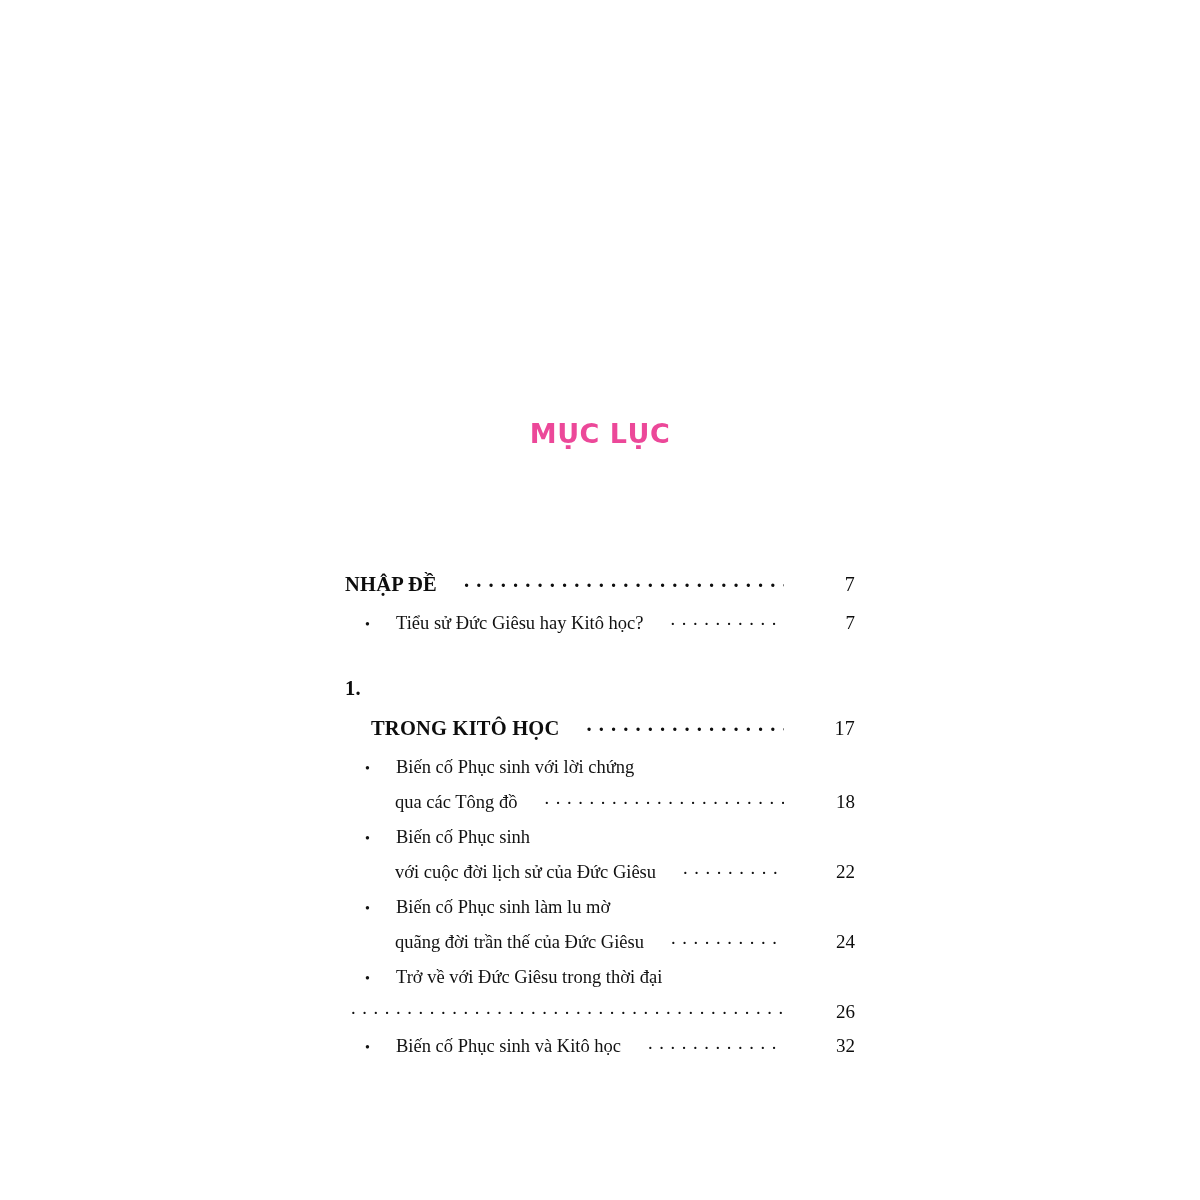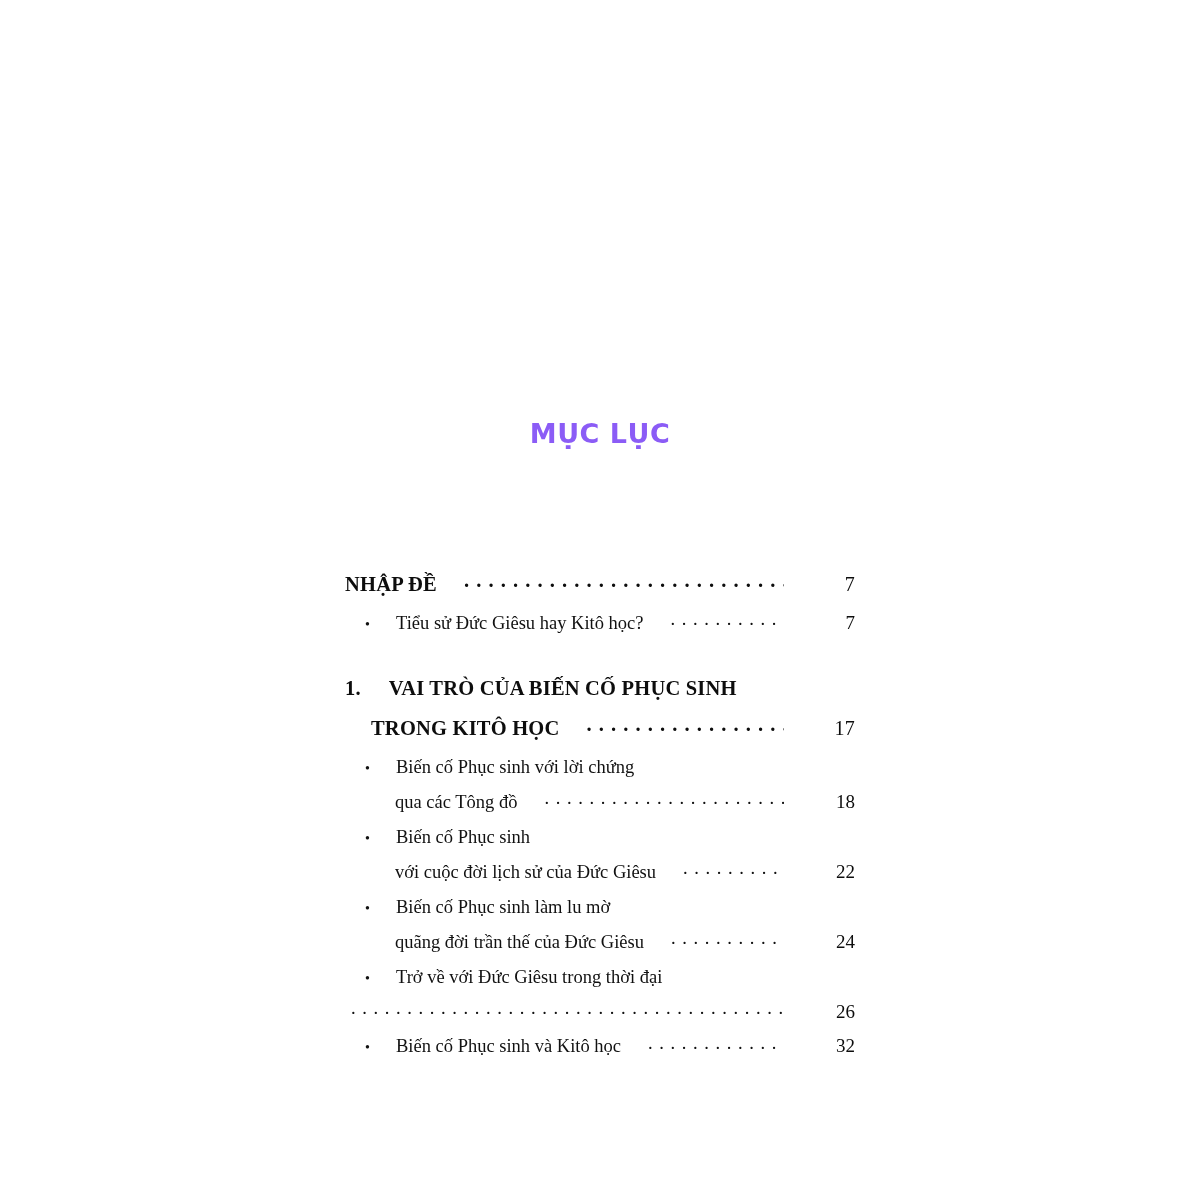--- a/index.html
+++ b/index.html
@@ -26,21 +26,21 @@
   .toc-title {
     position: absolute;
     top: 418px;
     left: 0;
     width: 1200px;
     text-align: center;
     font-family: "DejaVu Sans", sans-serif;
     font-weight: bold;
     font-size: 27px;
     letter-spacing: 0.5px;
-    color: #8b5cf6;
+    color: #ec4899;
   }
 
   .toc-body {
     position: absolute;
     top: 570px;
     left: 345px;
     width: 510px;
   }
 
   
@@ -167,21 +167,20 @@
         <span class="bullet">•</span>
         <span class="entry-text">Tiểu sử Đức Giêsu hay Kitô học?</span>
         <span class="leader"></span>
         <span class="pagenum">7</span>
       </div>
     </div>
 
     <div class="chapter gap">
       <div class="line noleader">
         <span class="chapter-num">1.</span>
-        <span class="chapter-text">VAI TRÒ CỦA BIẾN CỐ PHỤC SINH</span>
         <span class="leader"></span>
         <span class="pagenum"></span>
       </div>
       <div class="line">
         <span class="chapter-text indented">TRONG KITÔ HỌC</span>
         <span class="leader"></span>
         <span class="pagenum">17</span>
       </div>
     </div>
 

